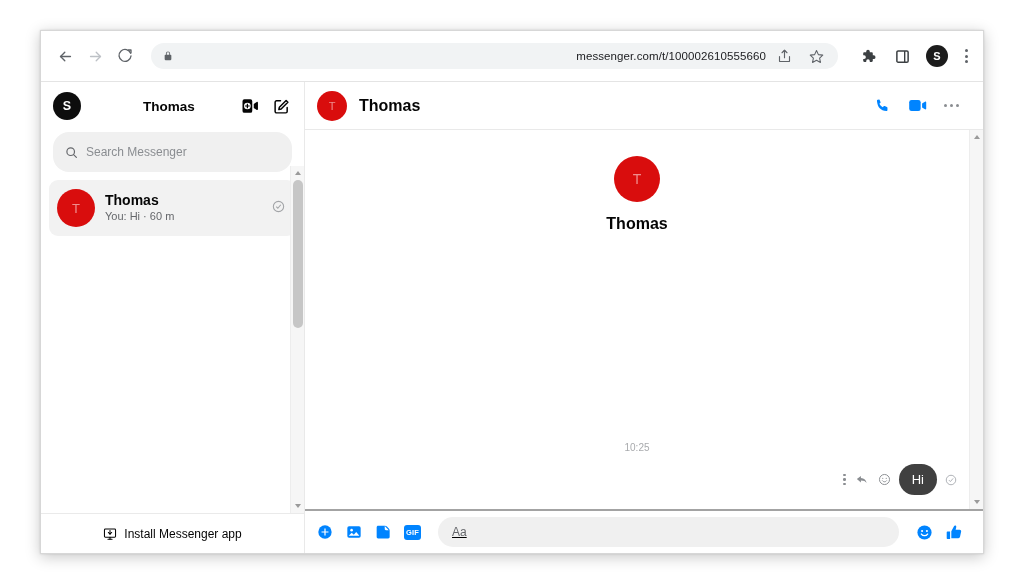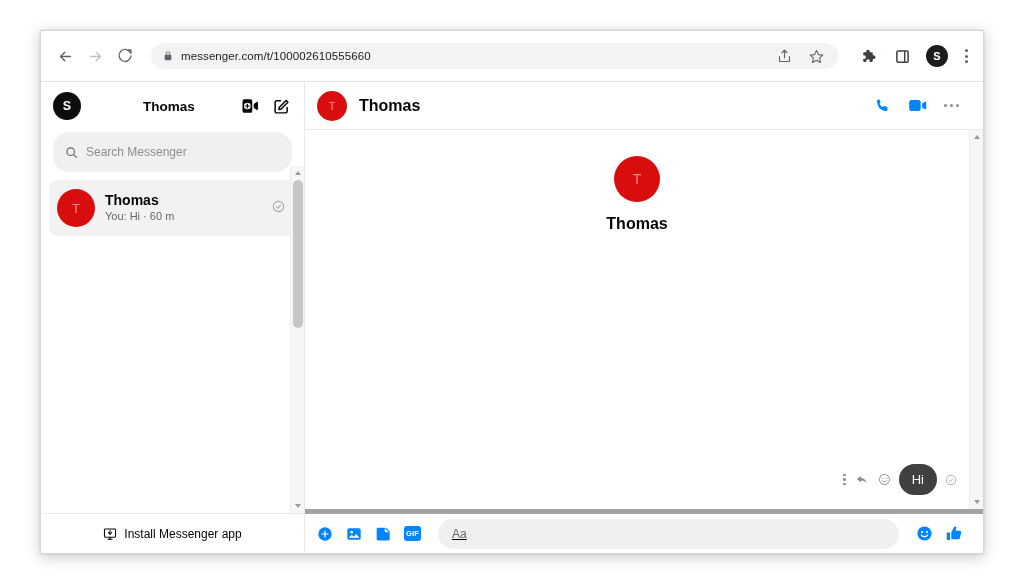--- a/index.html
+++ b/index.html
@@ -44,20 +44,21 @@
     flex: 1;
     height: 26px;
     margin: 0 8px 0 10px;
     background: #f1f3f4;
     border-radius: 13px;
     display: flex;
     align-items: center;
     padding: 0 10px 0 11px;
     gap: 8px;
     min-width: 0;
+    text-align: right;
   }
   .omnibox .url {
     font-size: 11.5px;
     color: #202124;
     white-space: nowrap;
     overflow: hidden;
     text-overflow: ellipsis;
     flex: 1;
     letter-spacing: .1px;
   }
@@ -264,21 +265,21 @@
     padding: 8px 13px;
     min-width: 34px;
     text-align: center;
     line-height: 15px;
   }
   .delivered { color: #b0b3b8; display: flex; align-items: center; }
 
   .composer {
     height: 44px;
     flex: 0 0 44px;
-    border-top: 5px solid #a3a3a3;
+    border-top: 2px solid #a3a3a3;
     display: flex;
     align-items: center;
     padding: 0 20px 0 12px;
     gap: 13px;
   }
   .comp-icon { color: #0084ff; display: flex; align-items: center; flex: 0 0 auto; }
   .comp-input {
     flex: 1;
     height: 30px;
     background: #f0f0f0;
@@ -476,20 +477,21 @@
         </div>
       </div>
 
       <div class="messages">
 
         <div class="profile-block">
           <div class="profile-avatar">T</div>
           <div class="profile-name">Thomas</div>
         </div>
 
+        <div class="timestamp">10:25</div>
 
         <div class="msg-row">
           <div class="msg-tools">
             <span class="vdots">
                 <i></i>
                 <i></i>
                 <i></i>
               </span>
             <span style="display:flex;">
               <svg width="14" height="13" viewBox="0 0 24 24" fill="currentColor">

